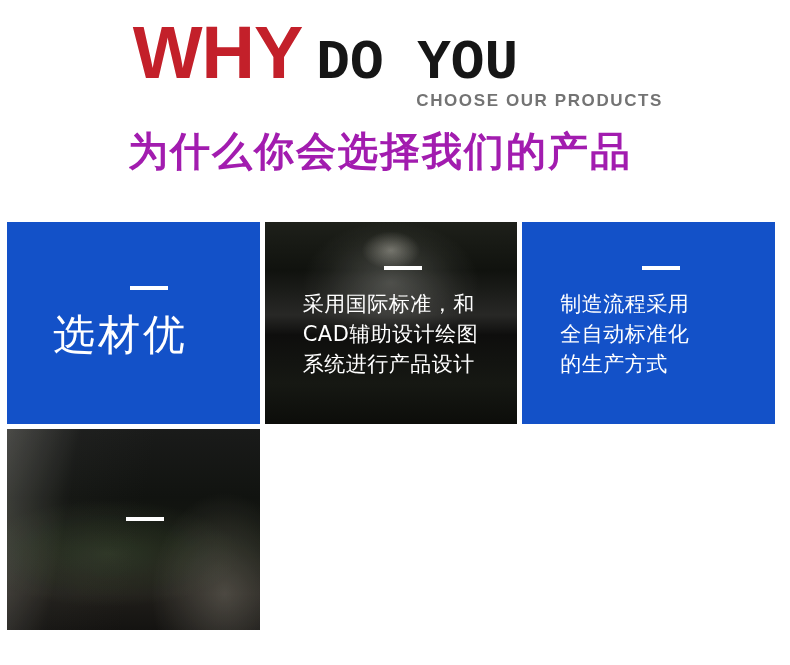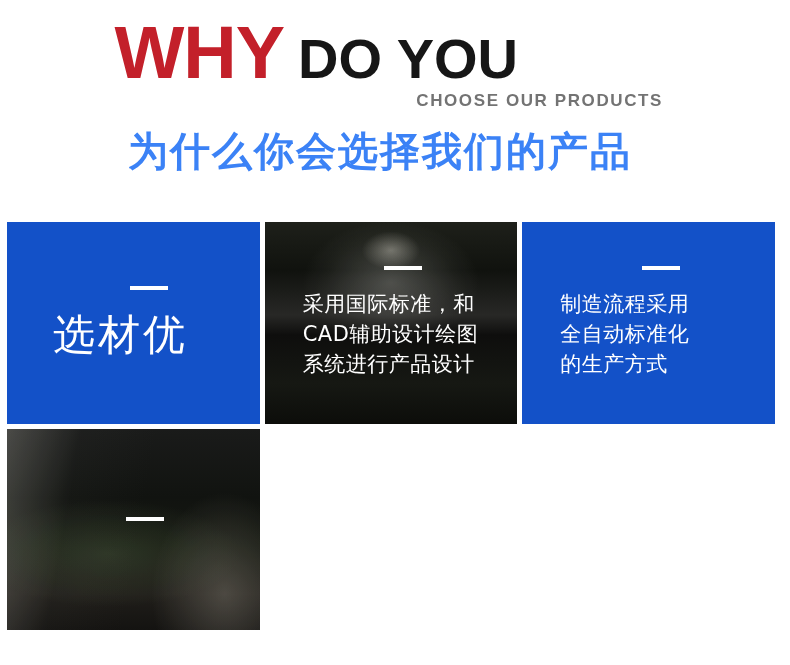--- a/index.html
+++ b/index.html
@@ -55,21 +55,21 @@
     font-family: "Liberation Sans", sans-serif;
   }
 
   .word-doyou {
     color: #161616;
     font-size: 56px;
     font-weight: bold;
     letter-spacing: 0px;
     line-height: 1;
     margin-left: 14px;
-    font-family: Liberation Sans, sans-serif;
+    font-family: Liberation Mono, monospace;
   }
 
   .subhead-en {
     position: absolute;
     right: 127px;
     top: 92px;
     color: #737373;
     font-size: 17px;
     font-weight: bold;
     letter-spacing: 1.6px;
@@ -77,21 +77,21 @@
     font-family: "Liberation Sans", sans-serif;
     white-space: nowrap;
   }
 
   .subhead-cn {
     position: absolute;
     left: 0;
     top: 128px;
     width: 760px;
     text-align: center;
-    color: #3b82f6;
+    color: #a21caf;
     font-size: 40px;
     font-weight: bold;
     letter-spacing: 2px;
     line-height: 1.15;
     font-family: "DejaVu Sans", "Liberation Sans", sans-serif;
   }
 
   
   .grid {
     position: absolute;

